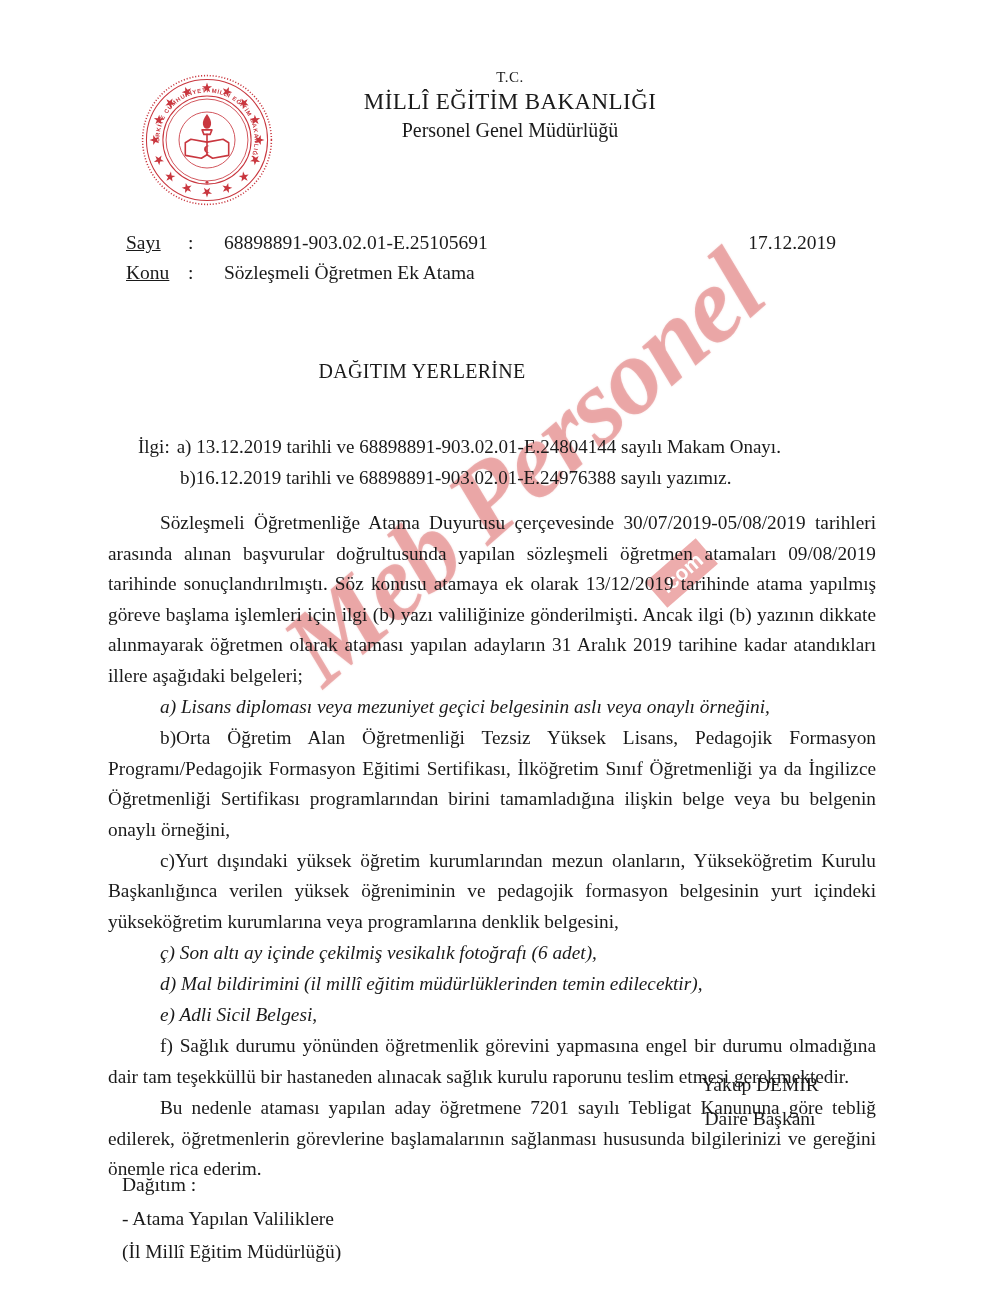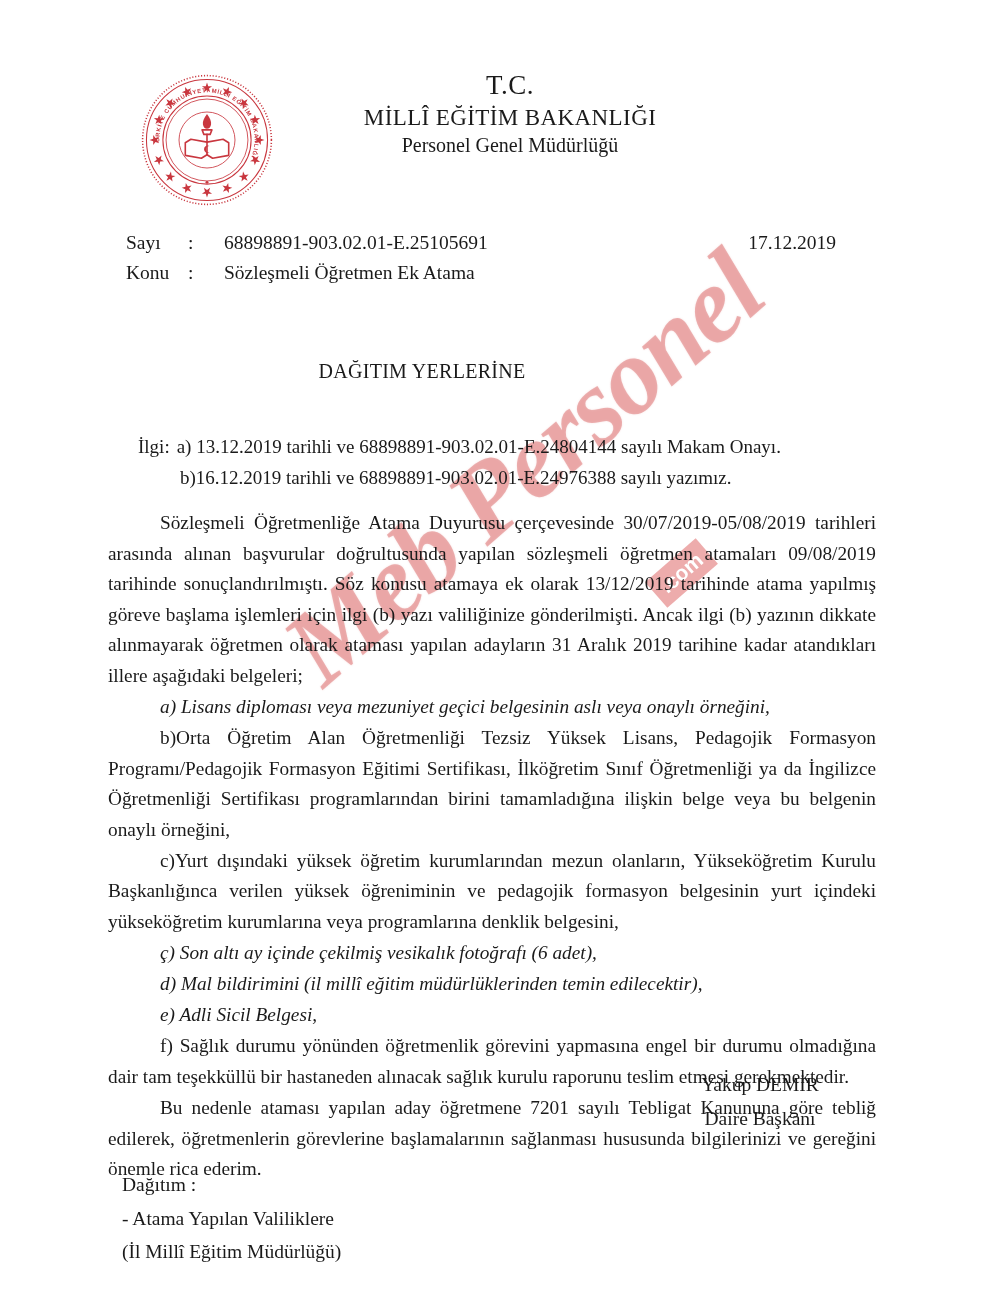--- a/index.html
+++ b/index.html
@@ -82,21 +82,21 @@
     height: 140px;
   }
   .title-block {
     position: absolute;
     left: 330px;
     top: 6px;
     width: 360px;
     text-align: center;
   }
   .title-tc {
-    font-size: 27px;
+    font-size: 15px;
     line-height: 1.28;
     letter-spacing: 0.5px;
   }
   .title-ministry {
     font-size: 23px;
     line-height: 1.3;
     letter-spacing: 0.4px;
     white-space: nowrap;
   }
   .title-dept {
@@ -113,20 +113,21 @@
   }
   .ref-row {
     display: flex;
     align-items: baseline;
     font-size: 19.5px;
     line-height: 1.55;
   }
   .ref-label {
     width: 62px;
     flex: 0 0 62px;
+    text-decoration: underline;
   }
   .ref-colon {
     flex: 0 0 12px;
   }
   .ref-value {
     flex: 1 1 auto;
     white-space: nowrap;
     margin-left: 24px;
   }
   .ref-date {

